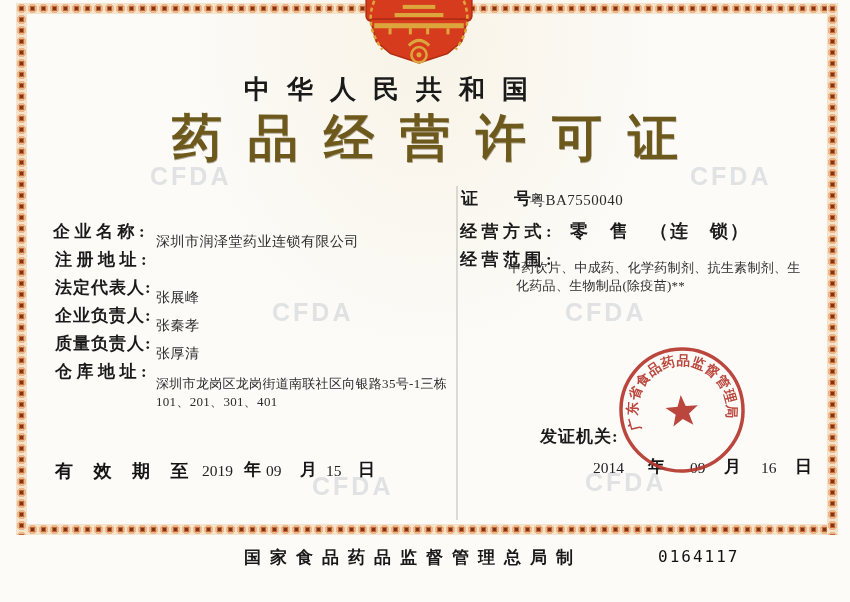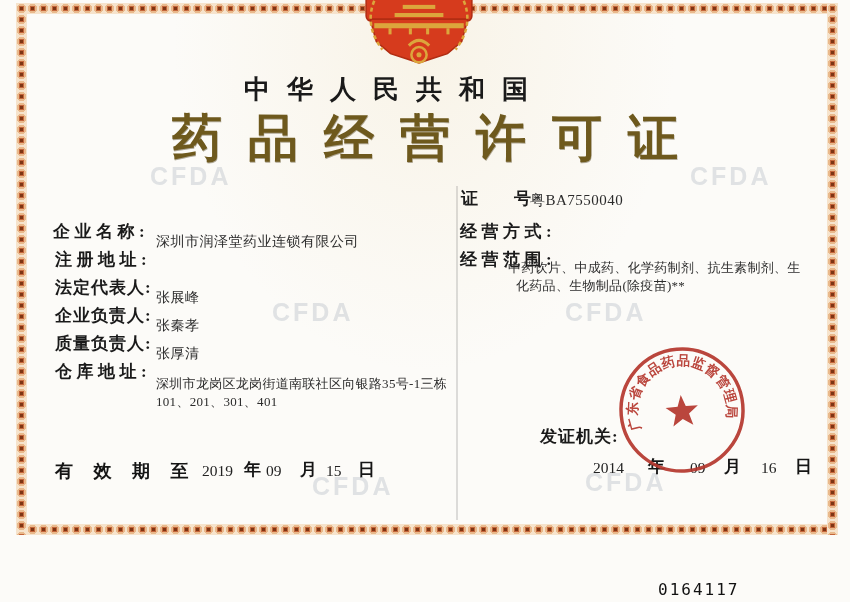--- a/index.html
+++ b/index.html
@@ -49,21 +49,21 @@
   .seal{position:absolute;left:616px;top:344px;width:132px;height:132px;z-index:4;
         transform:rotate(-5deg);opacity:.92;}
 
   .footer-maker{
     position:absolute;left:244px;top:546px;
     font-size:17px;font-weight:bold;color:#181818;letter-spacing:9px;z-index:2;
   }
   .footer-serial{
     position:absolute;left:658px;top:547px;
     font-family:"DejaVu Sans Mono", monospace;font-size:16px;color:#111;
-    letter-spacing:2px;z-index:2;margin-top:33px;
+    letter-spacing:2px;z-index:2;
   }
 
   .wm{
     position:absolute;font-family:"Liberation Sans", sans-serif;
     font-size:25px;font-weight:bold;color:rgba(150,160,175,.28);
     letter-spacing:3px;z-index:0;
   }
   .fold{
     position:absolute;left:456px;top:186px;width:1.5px;height:334px;
     background:rgba(80,80,80,.18);z-index:1;
@@ -126,20 +126,21 @@
   <span class="abs val" style="left:156px;top:318px;">张秦孝</span>
 
   <span class="abs lbl" style="left:55px;top:334px;">质量负责人:</span>
   <span class="abs val" style="left:156px;top:346px;">张厚清</span>
 
   <span class="abs lbl spread" style="left:55px;top:362px;">仓库地址:</span>
   <span class="abs val-sm" style="left:156px;top:376px;">深圳市龙岗区龙岗街道南联社区向银路35号-1三栋</span>
   <span class="abs val-sm" style="left:156px;top:394px;">101、201、301、401</span>
 
   <span class="abs lbl spread" style="left:460px;top:222px;">经营方式:</span>
+  <span class="abs mode-val" style="left:570px;top:221px;">零　售　（连　锁）</span>
 
   <span class="abs lbl spread" style="left:460px;top:250px;">经营范围:</span>
   <span class="abs val-sm" style="left:508px;top:260px;">中药饮片、中成药、化学药制剂、抗生素制剂、生</span>
   <span class="abs val-sm" style="left:516px;top:278px;">化药品、生物制品(除疫苗)**</span>
 
   <span class="abs lbl" style="left:540px;top:427px;">发证机关:</span>
 
   <svg class="seal" viewBox="0 0 132 132">
     <defs>
       <path id="sealArc" d="M 23.7,81.4 A 45,45 0 1 1 108.3,81.4" fill="none"></path>
@@ -159,15 +160,16 @@
   <span class="abs dunit" style="left:795px;top:457px;">日</span>
 
   <span class="abs vlabel" style="left:55px;top:461px;">有 效 期 至</span>
   <span class="abs dnum" style="left:202px;top:462px;">2019</span>
   <span class="abs dunit" style="left:244px;top:460px;">年</span>
   <span class="abs dnum" style="left:266px;top:462px;">09</span>
   <span class="abs dunit" style="left:300px;top:460px;">月</span>
   <span class="abs dnum" style="left:326px;top:462px;">15</span>
   <span class="abs dunit" style="left:358px;top:460px;">日</span>
 
+  <div class="footer-maker">国家食品药品监督管理总局制</div>
   <div class="footer-serial">0164117</div>
 
 </div>
 
 </body></html>

